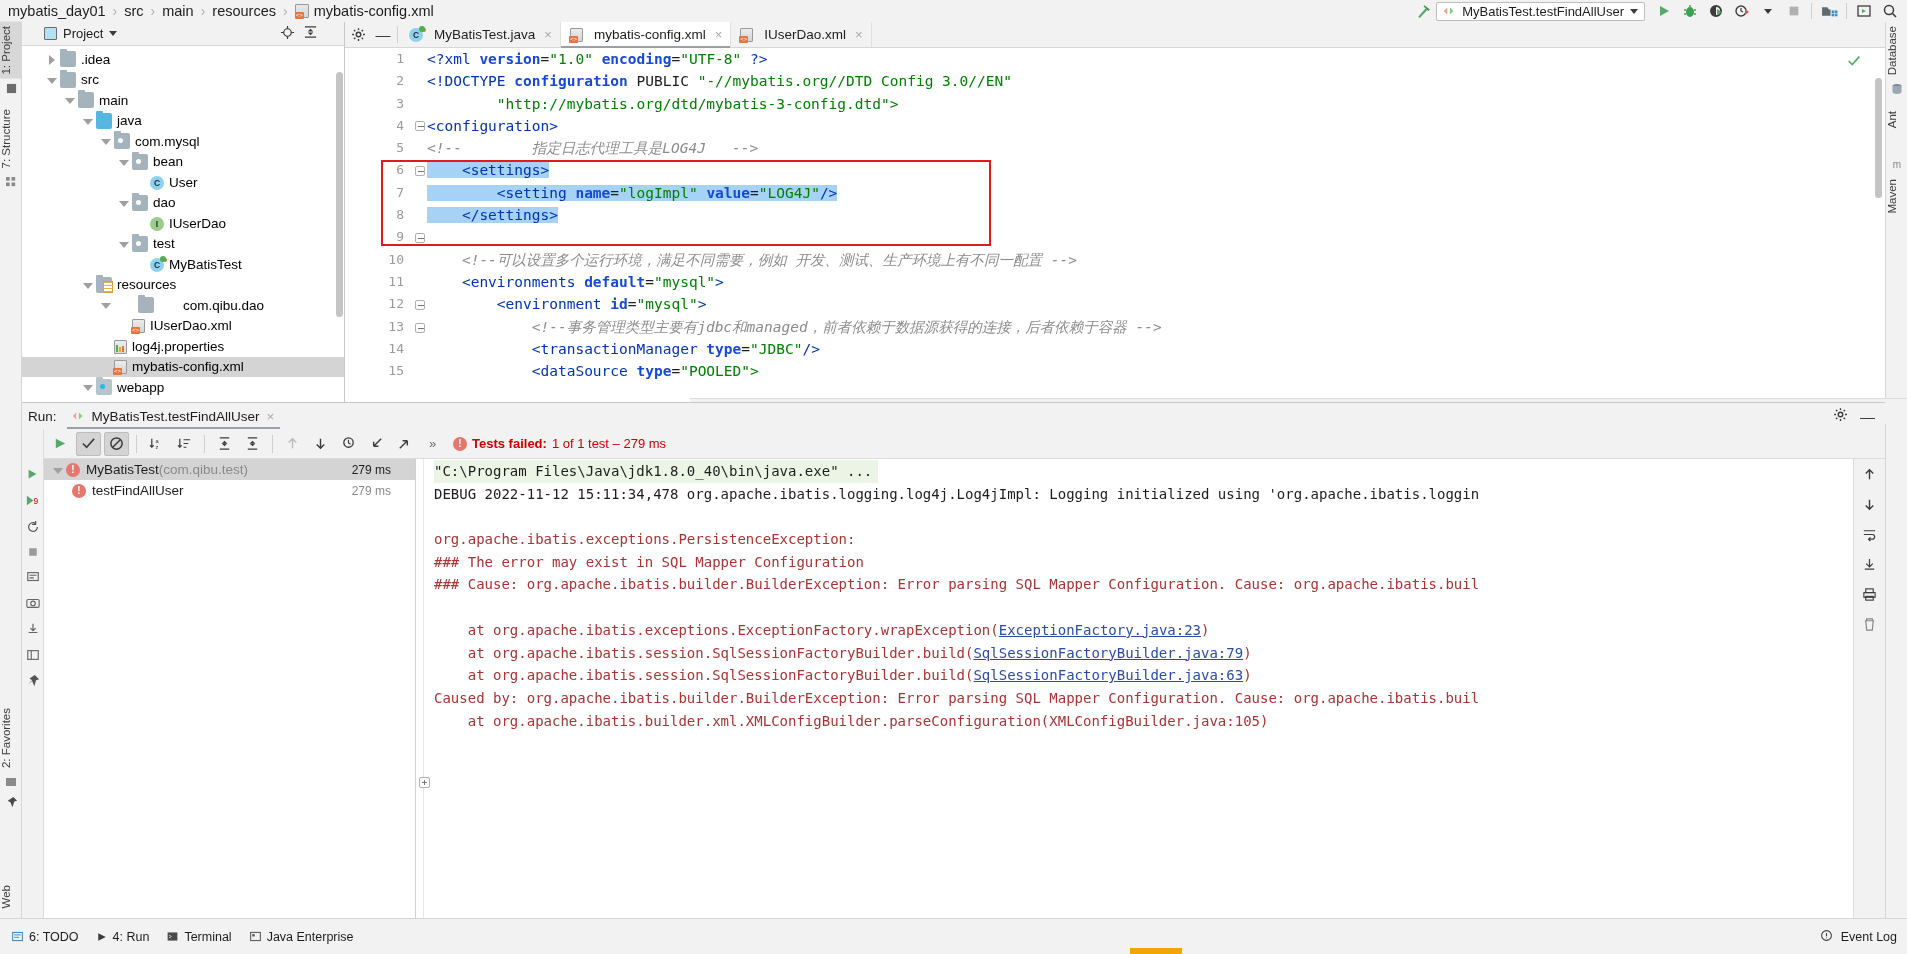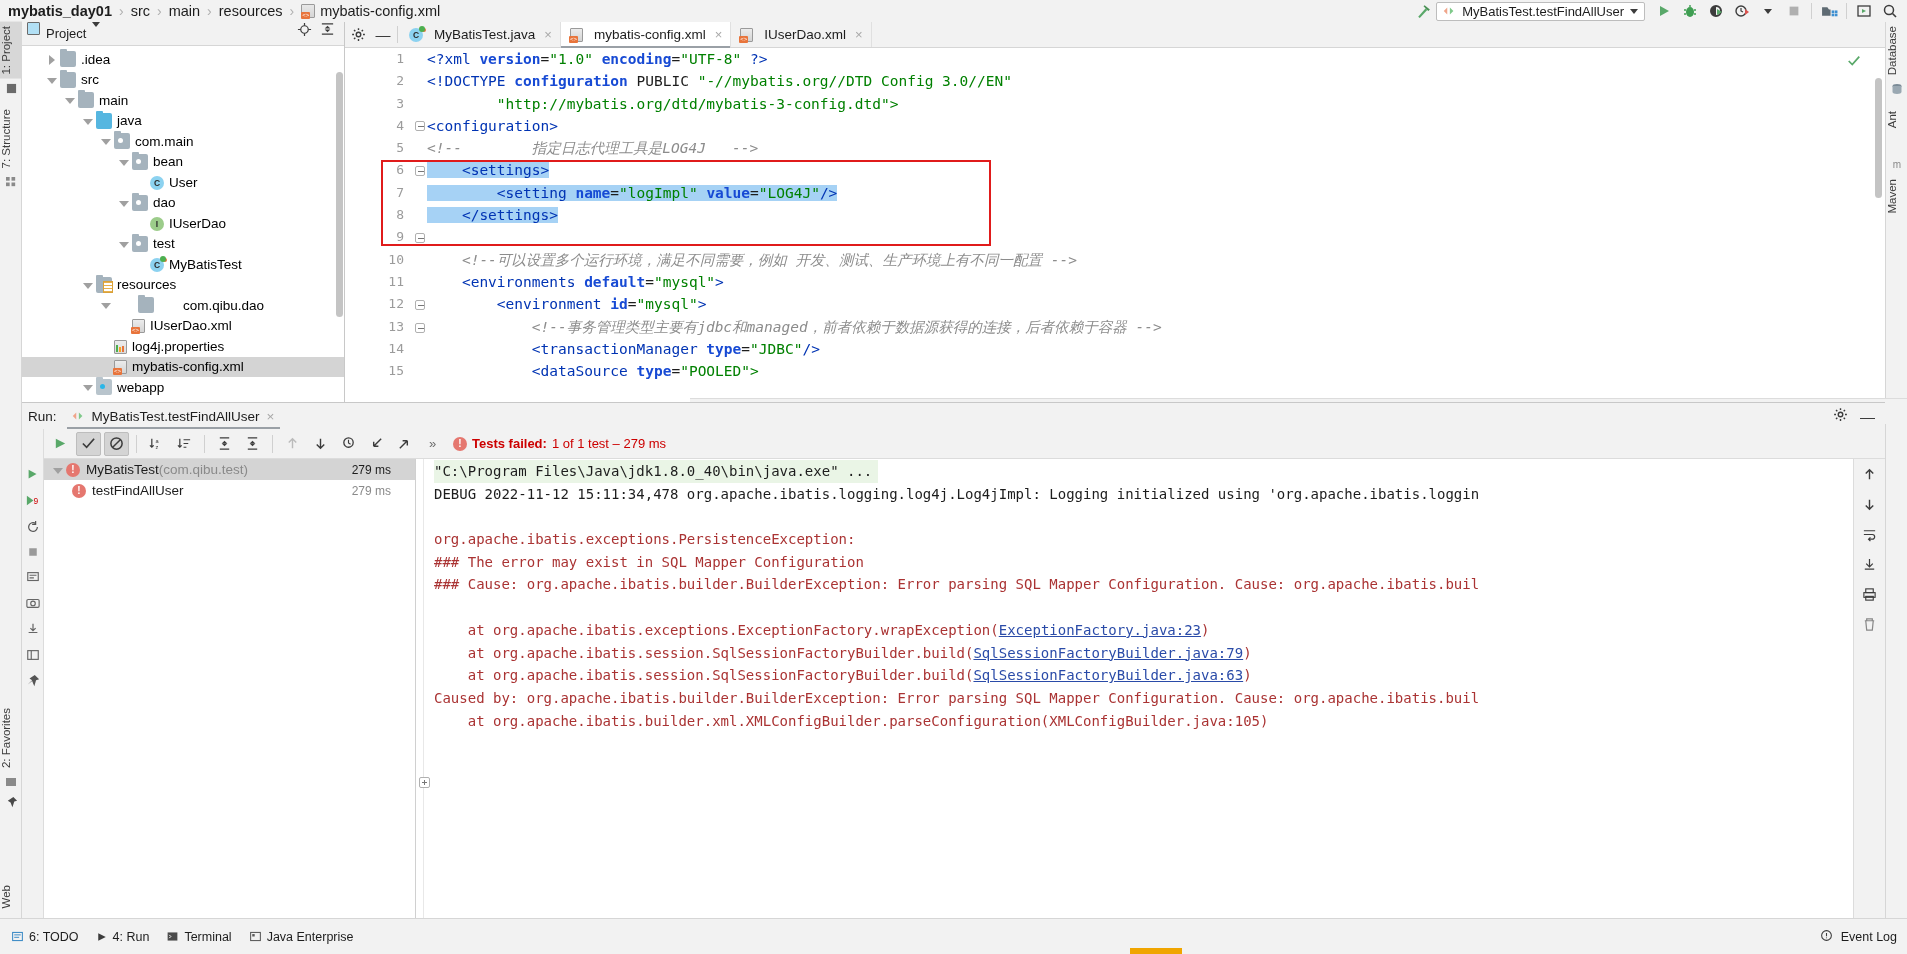--- a/index.html
+++ b/index.html
@@ -16,21 +16,21 @@
   .app { position: relative; width: 1907px; height: 954px; background: #f2f2f2; }
 
   
   .titlebar {
     position: absolute; left: 0; top: 0; width: 1907px; height: 22px;
     background: #f2f2f2;
     display: flex; align-items: center;
   }
   .crumbs { display: flex; align-items: center; padding-left: 8px; height: 22px; }
   .crumb { font-size: 14.5px; color: #1d1d1d; white-space: nowrap; }
-  .crumb.bold { font-weight: bold; }
+  .crumb.bold { font-weight: normal; }
   .crumb-sep { color: #b0b0b0; margin: 0 7px; font-size: 14px; }
   .crumb-ico { display:inline-block; width:14px; height:14px; margin-right:5px; vertical-align:-3px; position:relative; }
   .xmlfile-ico {
     background: linear-gradient(#e8e8e8,#d6d6d6);
     border:1px solid #9a9a9a; border-radius:1px;
   }
   .xmlfile-ico::after {
     content:"<>"; position:absolute; left:-1px; bottom:-2px;
     background:#e8743b; color:#fff; font-size:6px; font-family:"Liberation Mono",monospace;
     line-height:7px; padding:0 1px; border-radius:1px;
@@ -65,21 +65,21 @@
     background:#f2f2f2; border-left:1px solid #d6d6d6;
   }
 
   
   .project-panel {
     position:absolute; left:22px; top:22px; width:323px; height:380px;
     background:#fff; border-right:1px solid #c8c8c8;
   }
   .pp-header {
     height:24px; background:#f2f2f2; border-bottom:1px solid #d6d6d6;
-    display:flex; padding:0 5px; gap:6px;
+    display:flex; align-items:center; padding:0 22px; gap:6px;
   }
   .pp-title { font-size:13px; display:flex; align-items:center; gap:6px; }
   .pp-sq { width:13px;height:13px;background:#b2e0f5;border:1.5px solid #6b6b6b;border-radius:1px; }
   .pp-hdr-right { margin-left:auto; display:flex; gap:8px; padding-right:4px; }
   .tree { padding:3px 0 0 0; font-size:13.5px; overflow:hidden; height:355px; position:relative; }
   .trow { height:20.5px; display:flex; align-items:center; white-space:nowrap; padding-left:4px; }
   .trow.sel { background:#d4d4d4; }
   .tw { display:inline-block; width:16px; height:20px; flex:none; position:relative; }
   .tw.down::after{
     content:""; position:absolute; left:3px; top:8px; width:0;height:0;
@@ -453,21 +453,21 @@
           <span class="tlabel">main</span>
         </div>
         <div class="trow" style="padding-left: 58px;">
           <span class="tw down"></span>
           <span class="ti ic-folder-blue"></span>
           <span class="tlabel">java</span>
         </div>
         <div class="trow" style="padding-left: 76px;">
           <span class="tw down"></span>
           <span class="ti ic-pkg"></span>
-          <span class="tlabel">com.main</span>
+          <span class="tlabel">com.mysql</span>
         </div>
         <div class="trow" style="padding-left: 94px;">
           <span class="tw down"></span>
           <span class="ti ic-pkg"></span>
           <span class="tlabel">bean</span>
         </div>
         <div class="trow" style="padding-left: 112px;">
           <span class="tw"></span>
           <span class="ti ic-class">C</span>
           <span class="tlabel">User</span>

